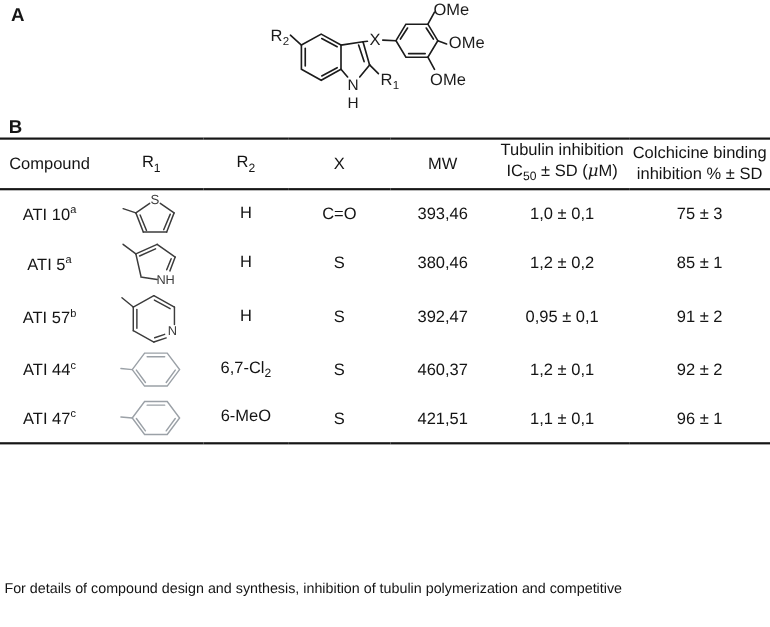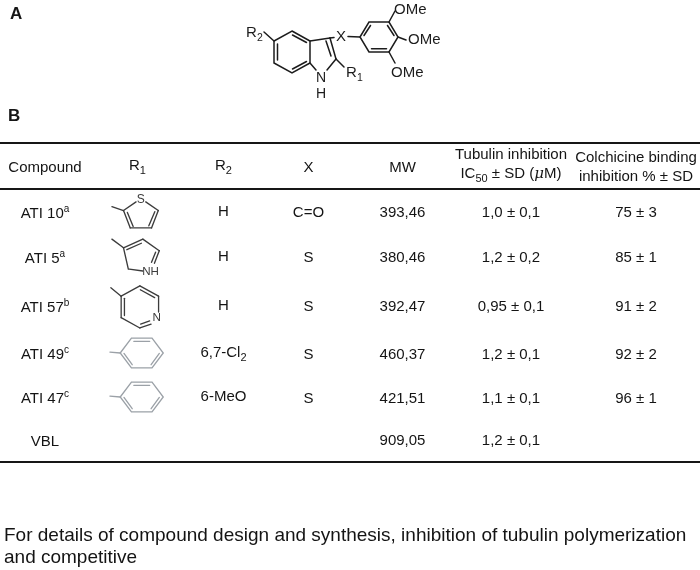--- a/index.html
+++ b/index.html
@@ -10,39 +10,39 @@
   .panel-label{position:absolute;font-size:17px;font-weight:bold;color:#161616;}
   #label-a{left:10px;top:4px;}
   #label-b{left:8px;top:106px;}
 
   
   svg{display:block;}
   .chem line, .chem path{stroke-linecap:round;}
 
   
   .tbl{
-    position:absolute;left:0;top:142px;width:700px;border-collapse:collapse;table-layout:fixed;
+    position:absolute;left:0;top:125px;width:700px;border-collapse:collapse;table-layout:fixed;
     border-top:2px solid #161616;border-bottom:2px solid #161616;
   }
   .tbl th,.tbl td{
     padding:0;text-align:center;vertical-align:middle;font-weight:normal;
     font-size:15px;color:#141414;overflow:visible;
   }
   .tbl thead tr{height:41px;}
   .tbl thead{border-bottom:2px solid #161616;}
   .tbl tbody tr{height:42.8px;margin-top:40px;}
   .hdr-two{line-height:19px;margin-left:32px;}
   sup{font-size:10px;}
   sub{font-size:11px;}
   .mu{font-family:"DejaVu Serif", serif;font-style:italic;}
   .cell-svg{margin:0 auto;}
 
   .footnote{
     position:absolute;left:4px;top:524px;width:694px;
-    font-size:19px;line-height:21.5px;color:#141414;text-align:left;
+    font-size:13px;line-height:21.5px;color:#141414;text-align:left;
   }
 </style>
 </head>
 <body>
 
 <div class="page">
 
   <div class="panel-label" id="label-a">A</div>
 
   <svg class="chem" style="position:absolute;left:228px;top:0;" width="232" height="104" viewBox="0 0 232 104">
@@ -189,21 +189,21 @@
           </svg>
         </td>
         <td><span>H</span><sub></sub></td>
         <td><span>S</span></td>
         <td><span>392,47</span></td>
         <td><span>0,95 ± 0,1</span></td>
         <td><span>91 ± 2</span></td>
       </tr>
 
       <tr>
-        <td><span>ATI 49</span><sup>c</sup></td>
+        <td><span>ATI 44</span><sup>c</sup></td>
         <td>
           <svg class="cell-svg chem" width="58" height="44" viewBox="0 0 62 46">
             <g stroke="#9ba1a7" stroke-width="1.4" fill="none">
               <line x1="1" y1="22" x2="12" y2="23"></line>
               <path d="M12,23 L24,7 L46,7 L58,23 L46,39 L24,39 Z"></path>
               <line x1="26.5" y1="10.5" x2="43.5" y2="10.5"></line>
               <line x1="53.8" y1="23.5" x2="45" y2="35.5"></line>
               <line x1="24.8" y1="35.5" x2="16" y2="23.5"></line>
             </g>
           </svg>
@@ -228,29 +228,20 @@
             </g>
           </svg>
         </td>
         <td><span>6-MeO</span><sub></sub></td>
         <td><span>S</span></td>
         <td><span>421,51</span></td>
         <td><span>1,1 ± 0,1</span></td>
         <td><span>96 ± 1</span></td>
       </tr>
 
-      <tr>
-        <td><span>VBL</span><sup></sup></td>
-        <td></td>
-        <td><span></span></td>
-        <td><span></span></td>
-        <td><span>909,05</span></td>
-        <td><span>1,2 ± 0,1</span></td>
-        <td><span></span></td>
-      </tr>
 
 
     </tbody>
   </table>
 
   <div class="footnote">
     <div>For details of compound design and synthesis, inhibition of tubulin polymerization and competitive</div>
   </div>
 
 </div>

